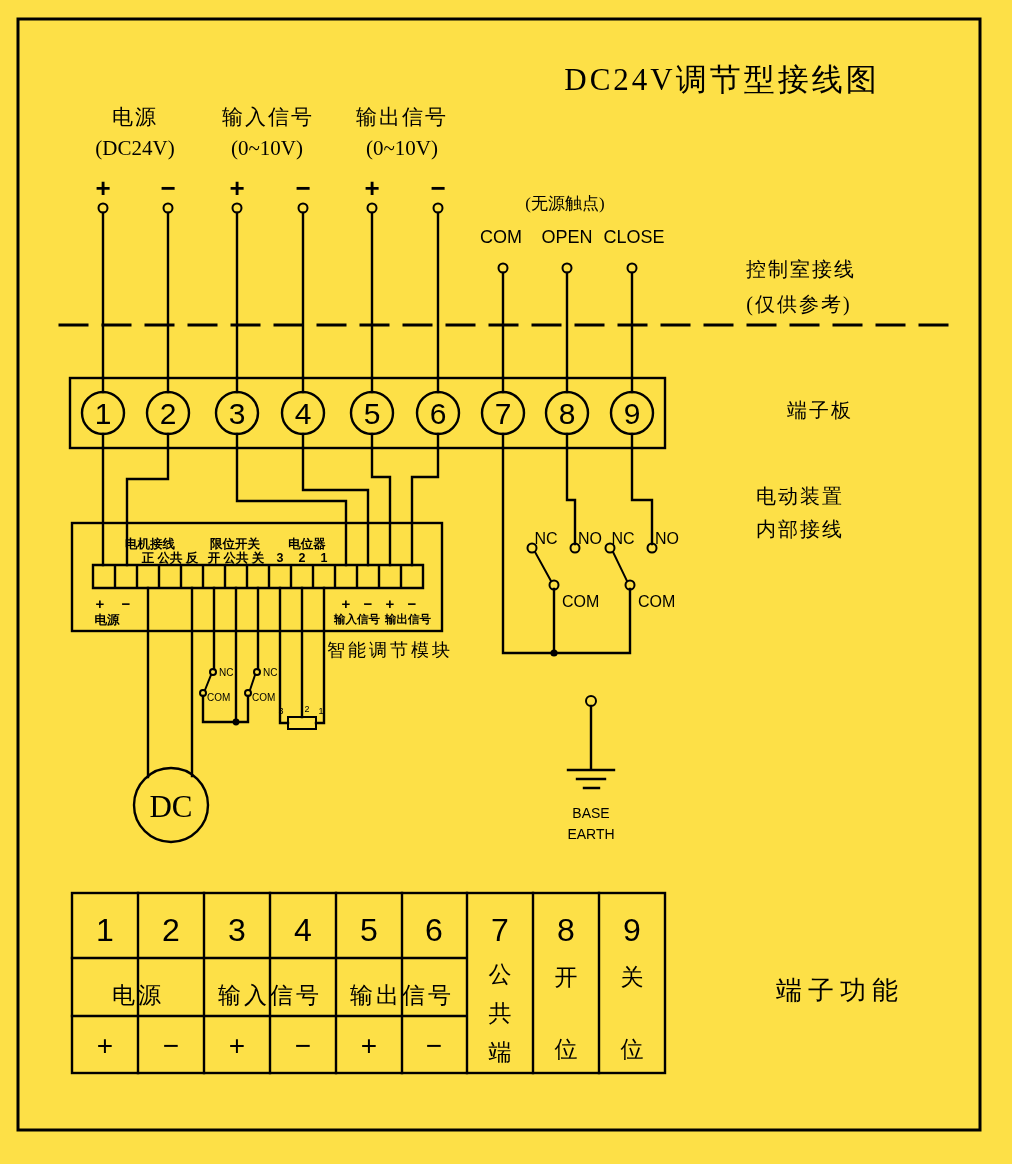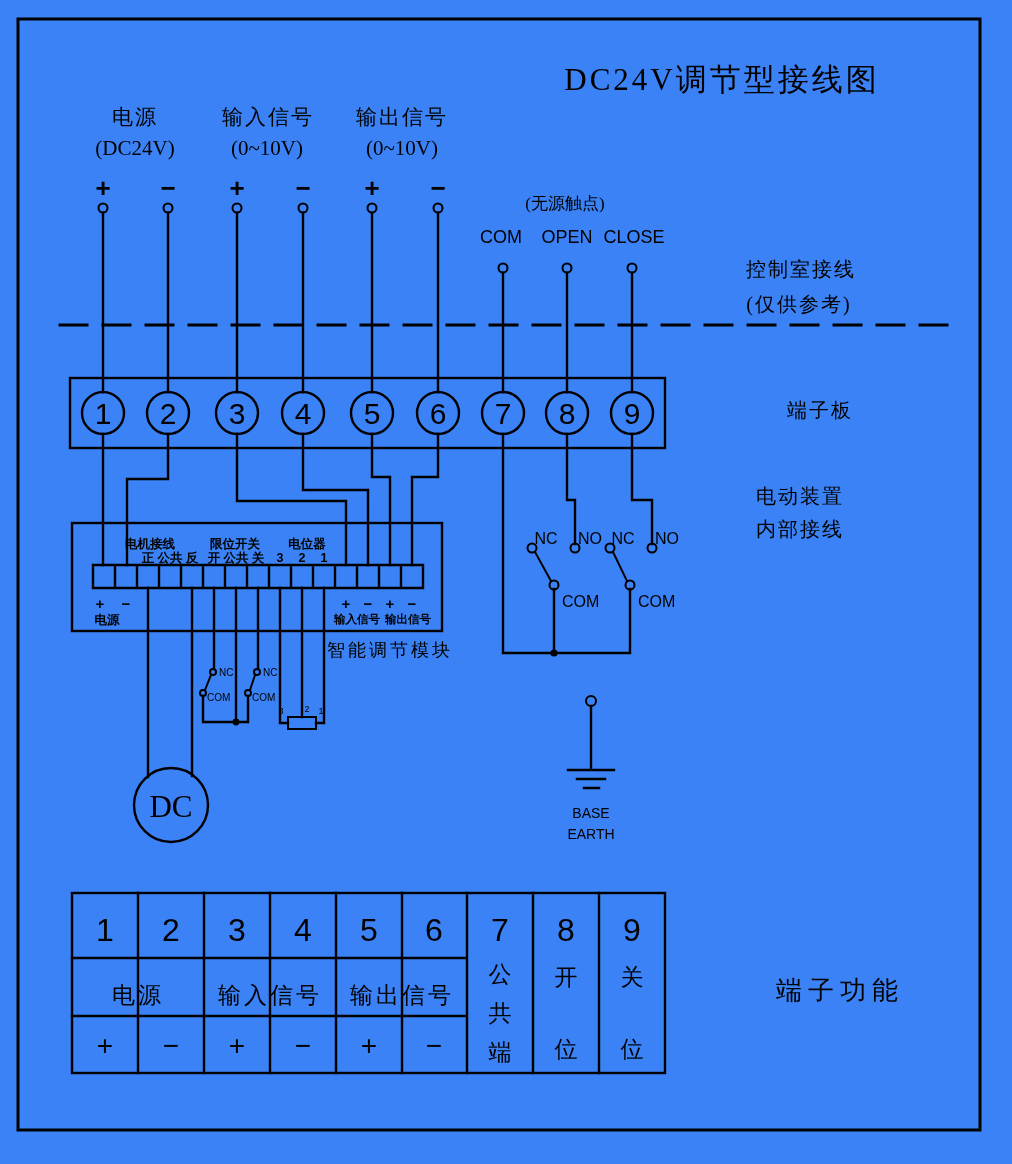--- a/index.html
+++ b/index.html
@@ -1,16 +1,16 @@
 <!DOCTYPE html>
 <html><head>
 <meta charset="utf-8">
 <style>
   html,body{margin:0;padding:0;background:#fff;}
-  .page{width:1012px;height:1164px;background:#3b82f6;position:relative;}
+  .page{width:1012px;height:1164px;background:#fde047;position:relative;}
   svg{display:block;}
   .w{fill:none;stroke:#000;stroke-width:2.4;stroke-linecap:square;stroke-linejoin:miter;}
   .w3{stroke-width:3;}
   .thin{stroke-width:2;}
   text{fill:#000;}
   .sans{font-family:"Liberation Sans","DejaVu Sans",sans-serif;}
   .serif{font-family:"Liberation Serif","DejaVu Serif",serif;}
   .mid{text-anchor:middle;}
   .b{font-weight:bold;}
 </style>

